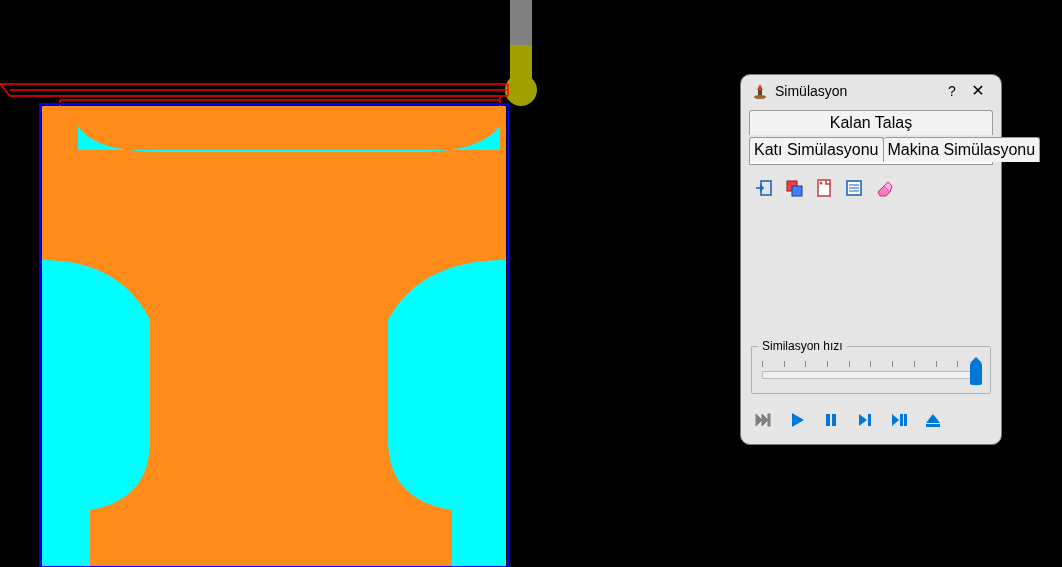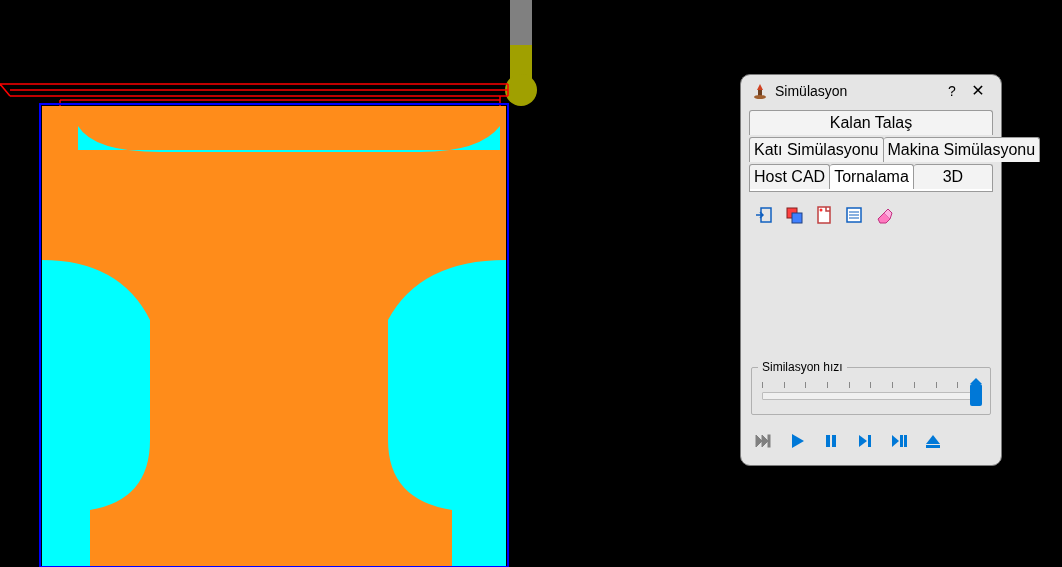--- a/index.html
+++ b/index.html
@@ -75,21 +75,21 @@
     flex: 1;
     border: 1px solid #9a9a9a;
     padding: 3px 4px;
     text-align: center;
     background: #f3f3f3;
     font-size: 16px;
     white-space: nowrap;
     cursor: pointer;
     position: relative;
   }
-  .tab + .tab { border-left: none; }
+  .tab + .tab { border-left: none; text-align: right; }
   .tab.top {
     border-top-left-radius: 3px;
     border-top-right-radius: 3px;
     border-bottom: none;
   }
   .tab.active {
     background: #fff;
     z-index: 1;
   }
   .row-strip {
@@ -117,20 +117,21 @@
 
   .spacer {
     height: 130px;
   }
 
   
   .speed-field {
     border: 1px solid #b0b0b0;
     border-radius: 2px;
     padding: 8px 6px 6px 6px;
+    margin-top: 6px;
   }
   .speed-legend {
     font-size: 12px;
     padding: 0 4px;
   }
   .slider-wrap {
     position: relative;
     height: 26px;
   }
   .slider-track {
@@ -283,25 +284,20 @@
 
     <div class="tab-row">
       <div class="tab top">Kalan Talaş</div>
     </div>
 
     <div class="tab-row">
       <div class="tab top">Katı Simülasyonu</div>
       <div class="tab top">Makina Simülasyonu</div>
     </div>
 
-    <div class="tab-row">
-      <div class="tab top">Host CAD</div>
-      <div class="tab top active">Tornalama</div>
-      <div class="tab top">3D</div>
-    </div>
     <div class="row-strip"></div>
 
     <div class="tool-row">
       <span class="tool-btn">
         <svg width="20" height="20" viewBox="0 0 20 20">
           <rect x="7" y="3" width="10" height="14" fill="none" stroke="#1060c0" stroke-width="1.5"></rect>
           <path d="M2 10 L8 10 M6 7 L9 10 L6 13" fill="none" stroke="#1060c0" stroke-width="1.5"></path>
         </svg>
       </span>
       <span class="tool-btn">

